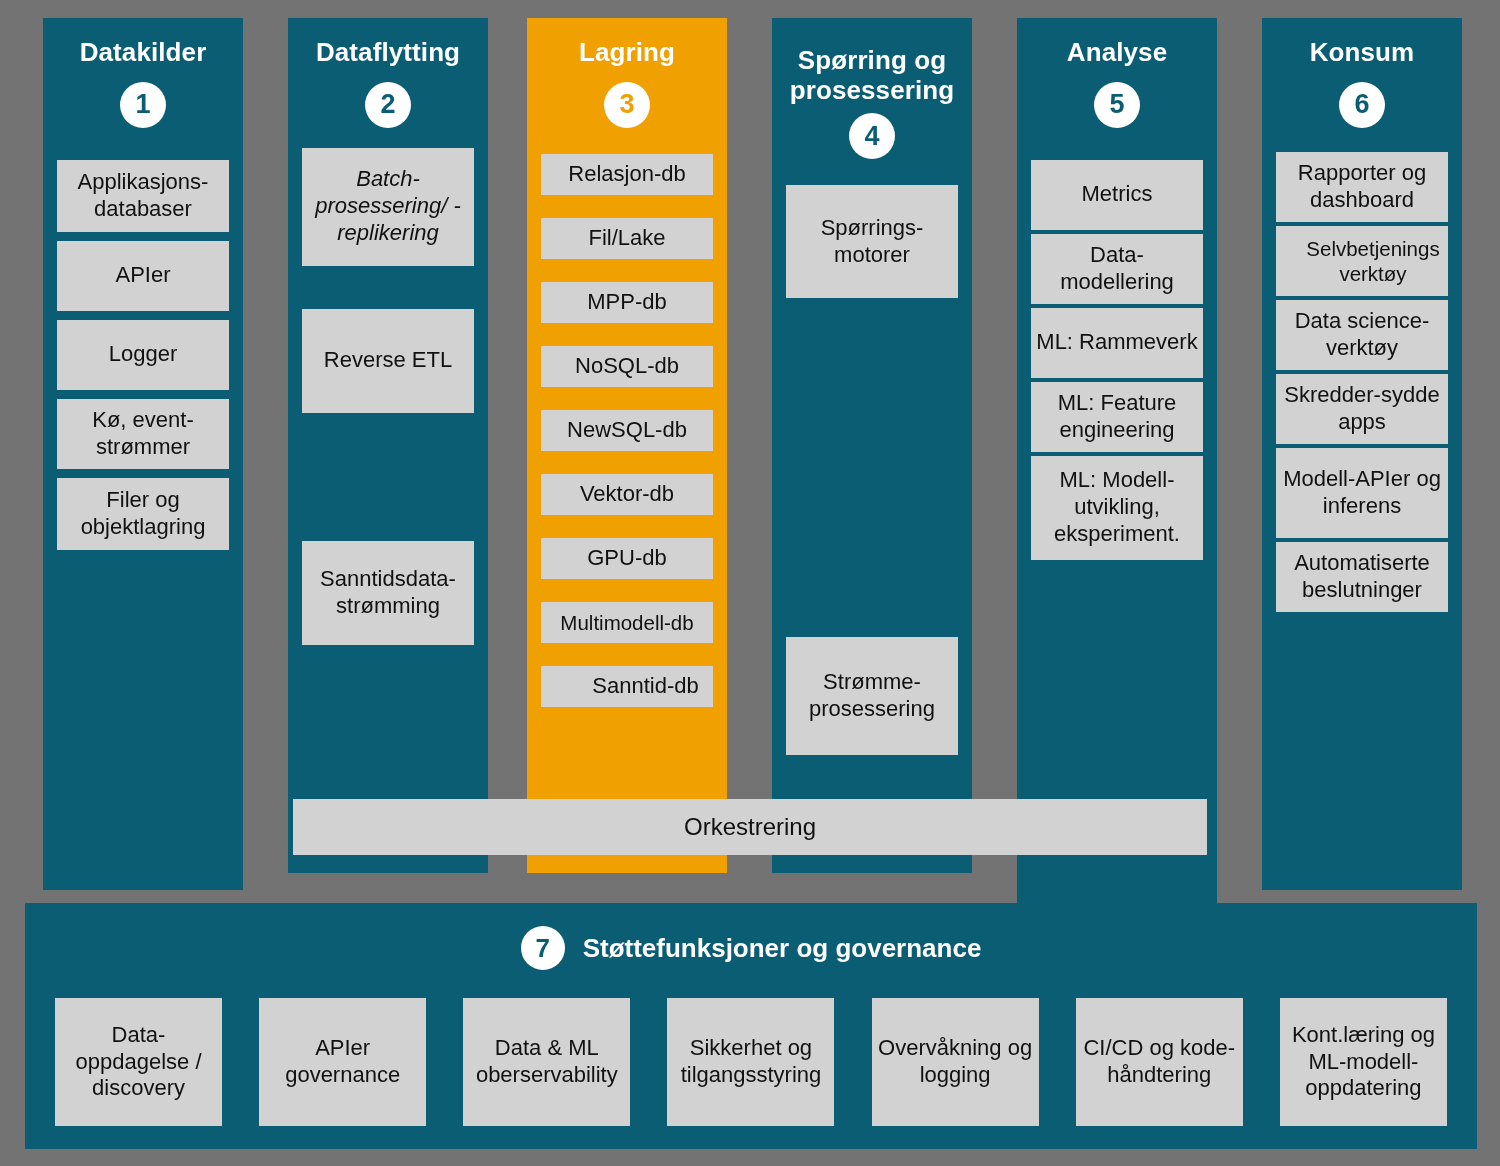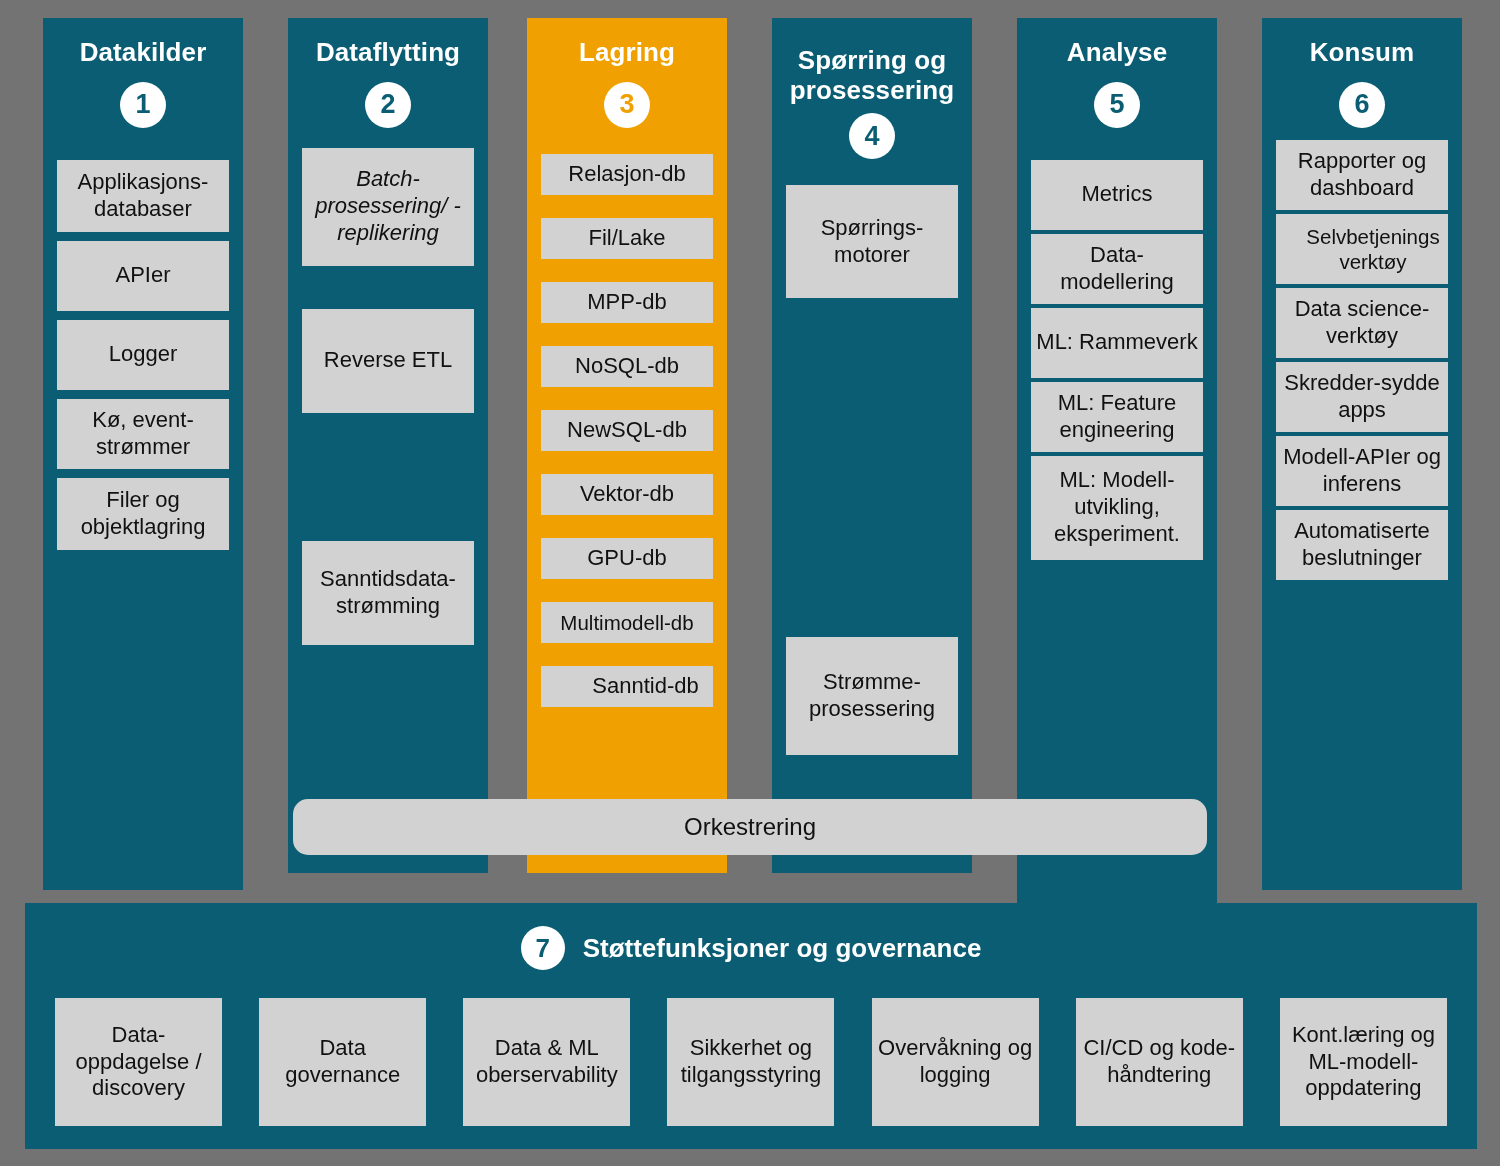--- a/index.html
+++ b/index.html
@@ -76,21 +76,20 @@
 
   
   #orchestration {
     position: absolute;
     left: 293px; top: 799px;
     width: 914px; height: 56px;
     background: #d2d2d2;
     display: flex; align-items: center; justify-content: center;
     font-size: 24px;
     color: #111111;
-    border-radius: 15px;
   }
 
   
   #governance {
     position: absolute;
     left: 25px; top: 903px;
     width: 1452px; height: 246px;
     background: #0a5d72;
   }
   #gov-header {
@@ -189,44 +188,44 @@
         <div class="gbox" style="height:70px; margin-bottom:4px;">Data-modellering</div>
         <div class="gbox" style="height:70px; margin-bottom:4px;">ML: Rammeverk</div>
         <div class="gbox" style="height:70px; margin-bottom:4px;">ML: Feature engineering</div>
         <div class="gbox" style="height:104px; margin-bottom:0;">ML: Modell-utvikling, eksperiment.</div>
       </div>
     </div>
 
     <div class="column" style="left:1262px; height:872px;">
       <div class="col-title">Konsum</div>
       <div class="col-badge teal">6</div>
-      <div class="boxes" style="margin-top:12px;border-radius:32px;">
+      <div class="boxes" style="margin-top:24px;border-radius:32px;">
         <div class="gbox" style="height:70px; margin-bottom:4px;">Rapporter og dashboard</div>
         <div class="gbox small" style="height:70px; margin-bottom:4px;padding-left:26px;">Selvbetjenings verktøy</div>
         <div class="gbox" style="height:70px; margin-bottom:4px;">Data science-verktøy</div>
         <div class="gbox" style="height:70px; margin-bottom:4px;">Skredder-sydde apps</div>
-        <div class="gbox" style="height:70px; margin-bottom:4px;">Modell-APIer og inferens</div>
+        <div class="gbox" style="height:90px; margin-bottom:4px;">Modell-APIer og inferens</div>
         <div class="gbox" style="height:70px; margin-bottom:0;">Automatiserte beslutninger</div>
       </div>
     </div>
 
   </div>
 
   <div id="orchestration">
     <span>Orkestrering</span>
   </div>
 
   <div id="governance">
     <div id="gov-header">
       <div id="gov-badge">7</div>
       <div id="gov-title">Støttefunksjoner og governance</div>
     </div>
     <div id="gov-boxes">
       <div class="gbox">Data-oppdagelse / discovery</div>
-      <div class="gbox">Data governance</div>
+      <div class="gbox">APIer governance</div>
       <div class="gbox">Data &amp; ML oberservability</div>
       <div class="gbox">Sikkerhet og tilgangsstyring</div>
       <div class="gbox">Overvåkning og logging</div>
       <div class="gbox">CI/CD og kode-håndtering</div>
       <div class="gbox">Kont.læring og ML-modell-oppdatering</div>
     </div>
   </div>
 
 </div>
 

